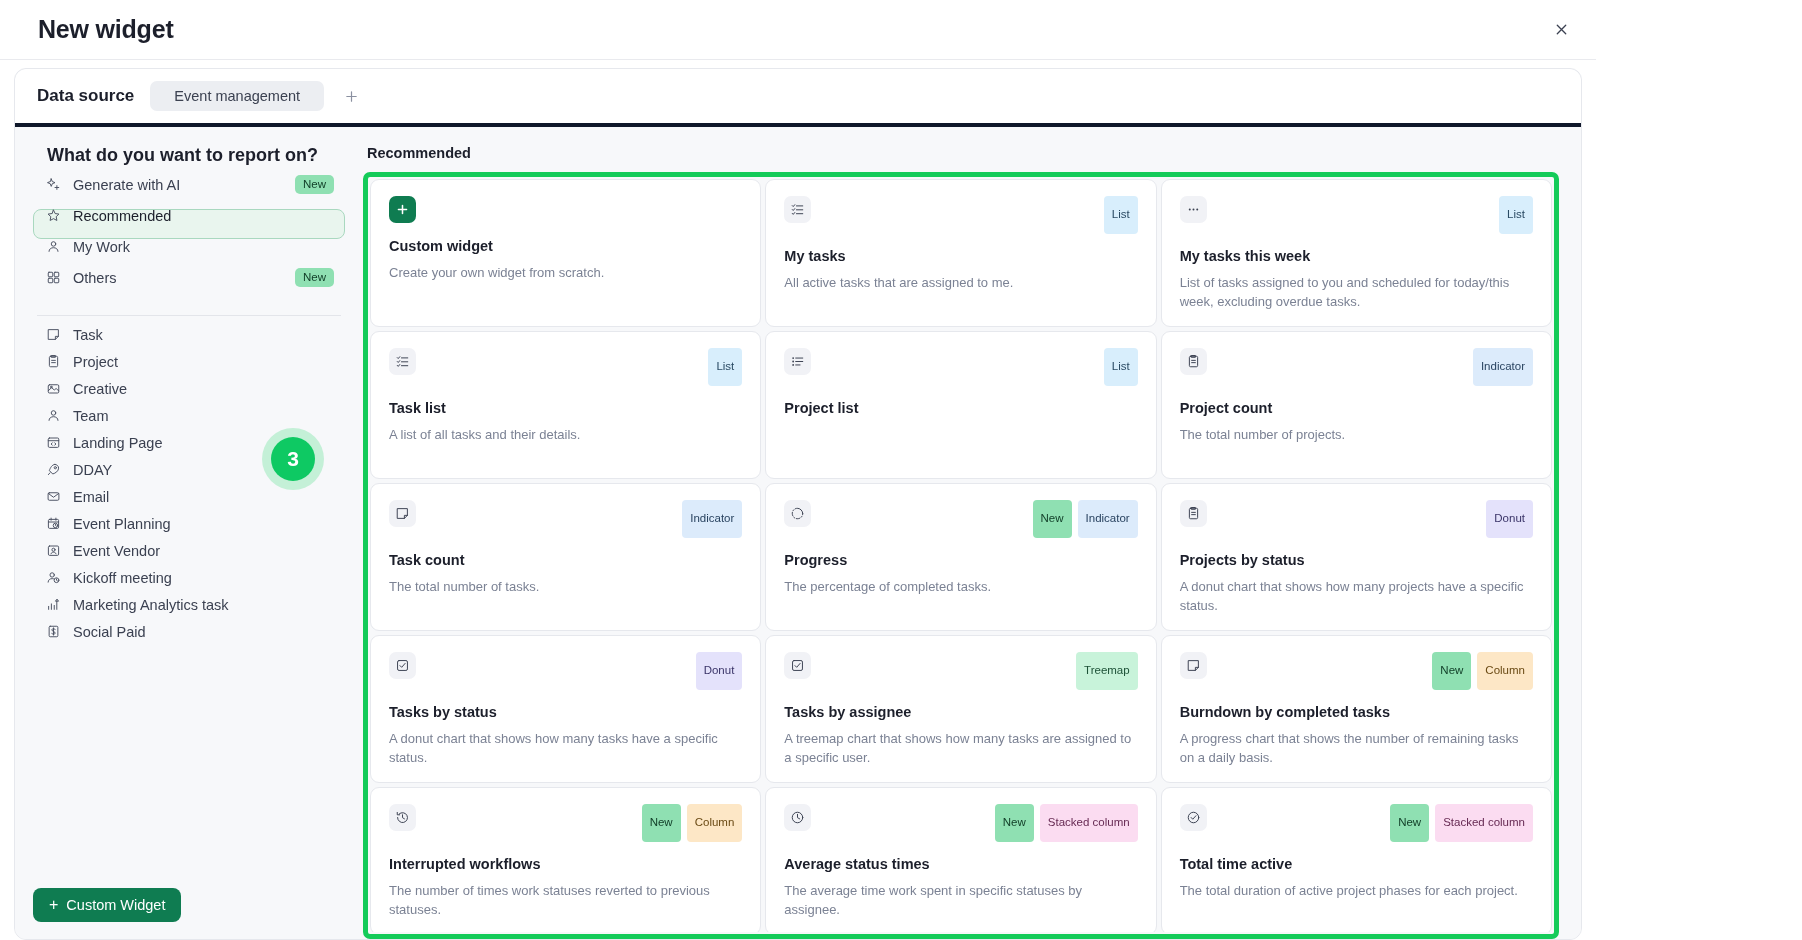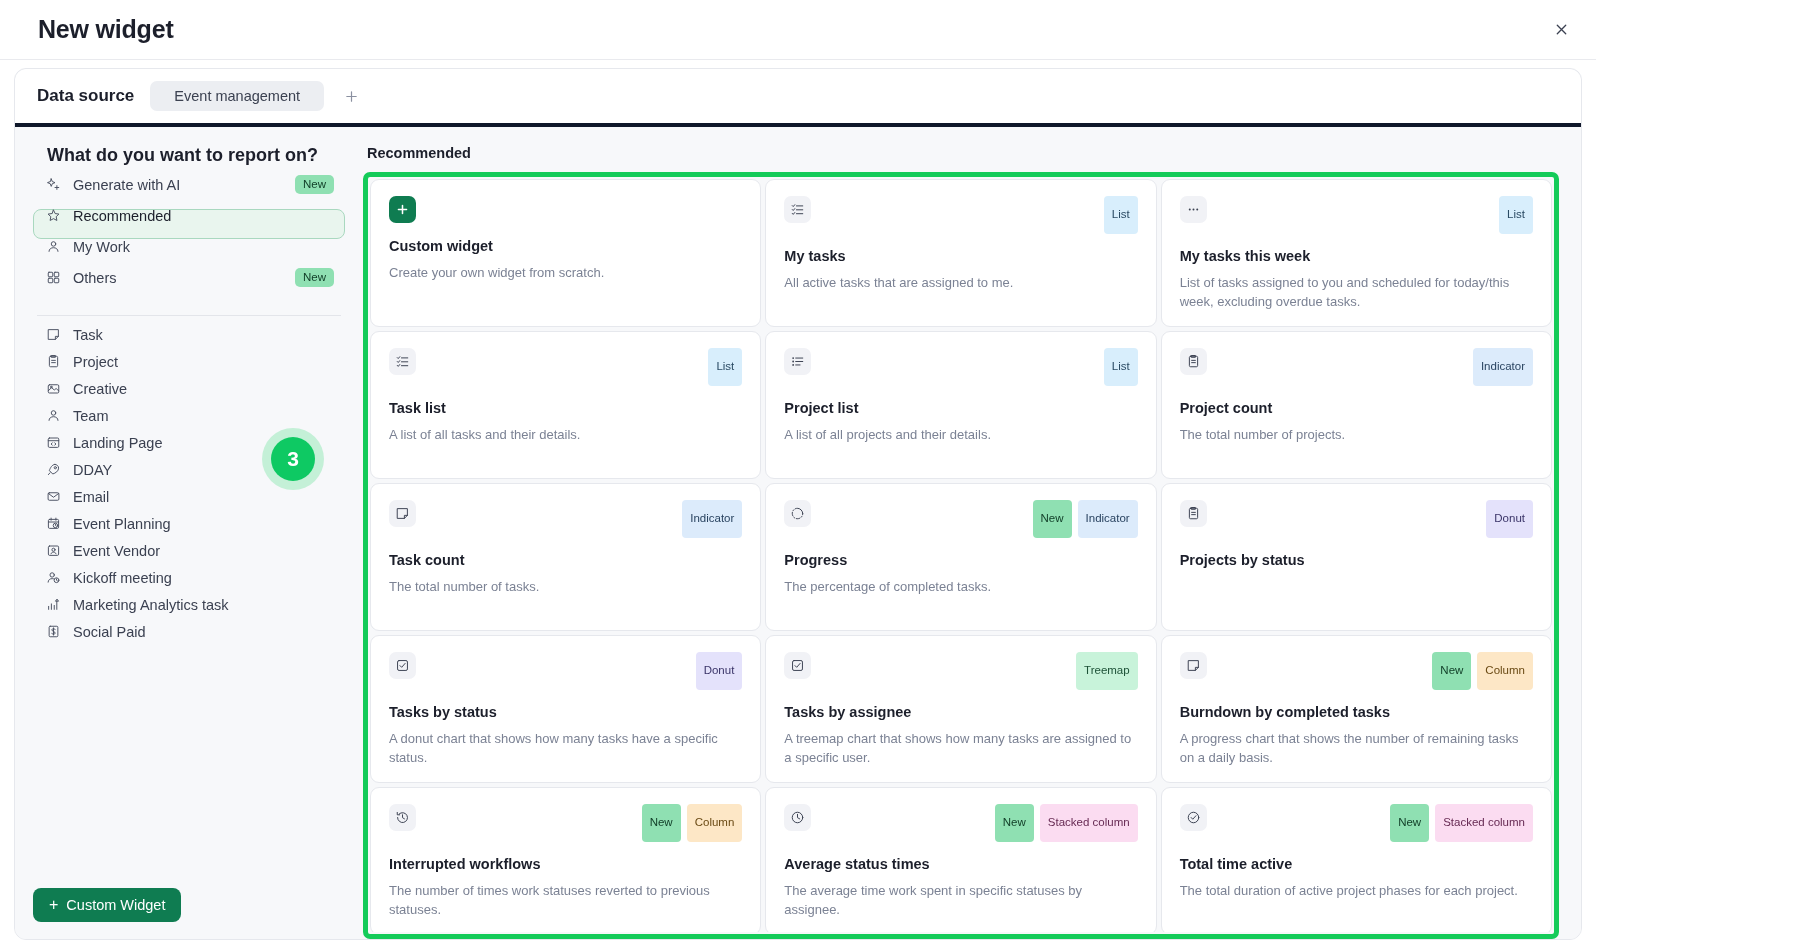--- a/index.html
+++ b/index.html
@@ -518,21 +518,20 @@
                         <circle cx="4.2" cy="10" r="1.2" fill="currentColor" stroke="none"></circle>
                         <circle cx="4.2" cy="14.6" r="1.2" fill="currentColor" stroke="none"></circle>
                         <path d="M7.6 5.4 H17 M7.6 10 H17 M7.6 14.6 H13.4"></path>
                       </svg>
                     </span>
                     <span class="badges">
                       <span class="badge list">List</span>
                     </span>
                   </div>
                   <div class="card-title">Project list</div>
-                  <div class="card-desc">A list of all projects and their details.</div>
                 </div>
                 <div class="card">
                   <div class="card-top">
                     <span class="card-ico ">
                       <svg width="15" height="15" viewBox="0 0 20 20" fill="none" stroke="currentColor" stroke-width="1.3" stroke-linecap="round" stroke-linejoin="round">
                         <rect x="4.5" y="3" width="11" height="14" rx="1.6"></rect>
                         <path d="M7.5 2 H12.5 V4.4 H7.5 Z"></path>
                         <path d="M7.5 8.5 H12.5 M7.5 11.5 H12.5"></path>
                       </svg>
                     </span>
@@ -583,20 +582,21 @@
                         <rect x="4.5" y="3" width="11" height="14" rx="1.6"></rect>
                         <path d="M7.5 2 H12.5 V4.4 H7.5 Z"></path>
                         <path d="M7.5 8.5 H12.5 M7.5 11.5 H12.5"></path>
                       </svg>
                     </span>
                     <span class="badges">
                       <span class="badge donut">Donut</span>
                     </span>
                   </div>
                   <div class="card-title">Projects by status</div>
+                  <div class="card-desc">A donut chart that shows how many projects have a specific status.</div>
                 </div>
                 <div class="card">
                   <div class="card-top">
                     <span class="card-ico ">
                       <svg width="15" height="15" viewBox="0 0 20 20" fill="none" stroke="currentColor" stroke-width="1.3" stroke-linecap="round" stroke-linejoin="round">
                         <rect x="3.4" y="3.4" width="13.2" height="13.2" rx="2"></rect>
                         <path d="M6.6 10.1 L8.9 12.4 L13.5 7.2"></path>
                       </svg>
                     </span>
                     <span class="badges">

